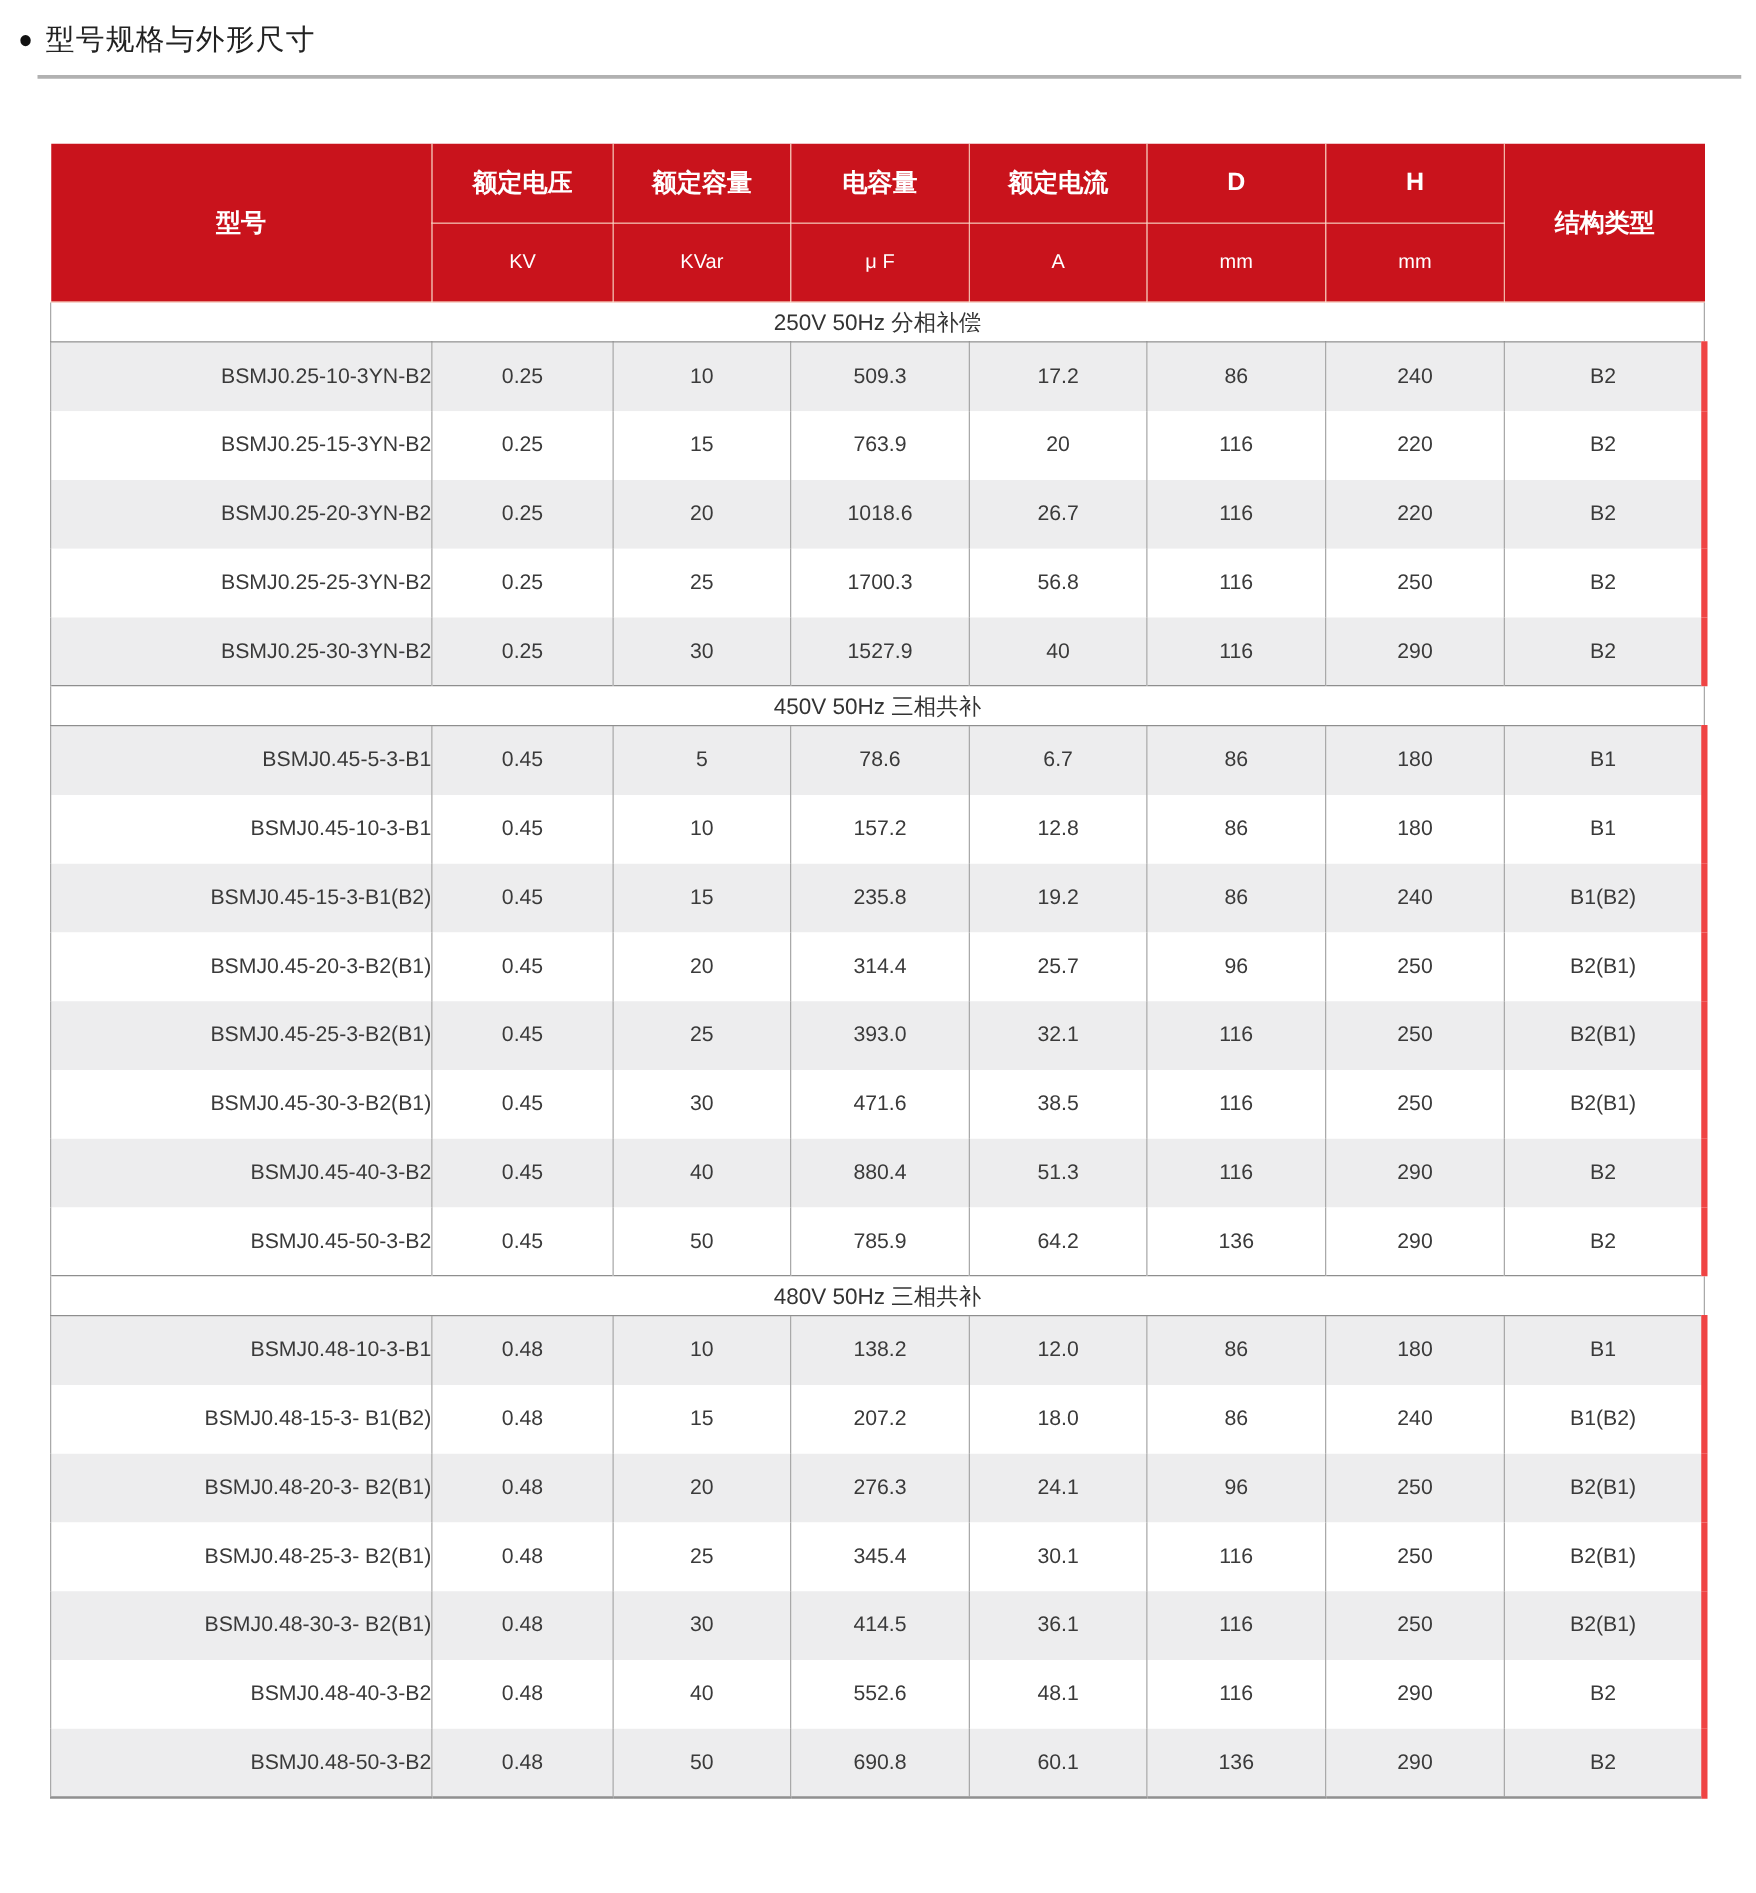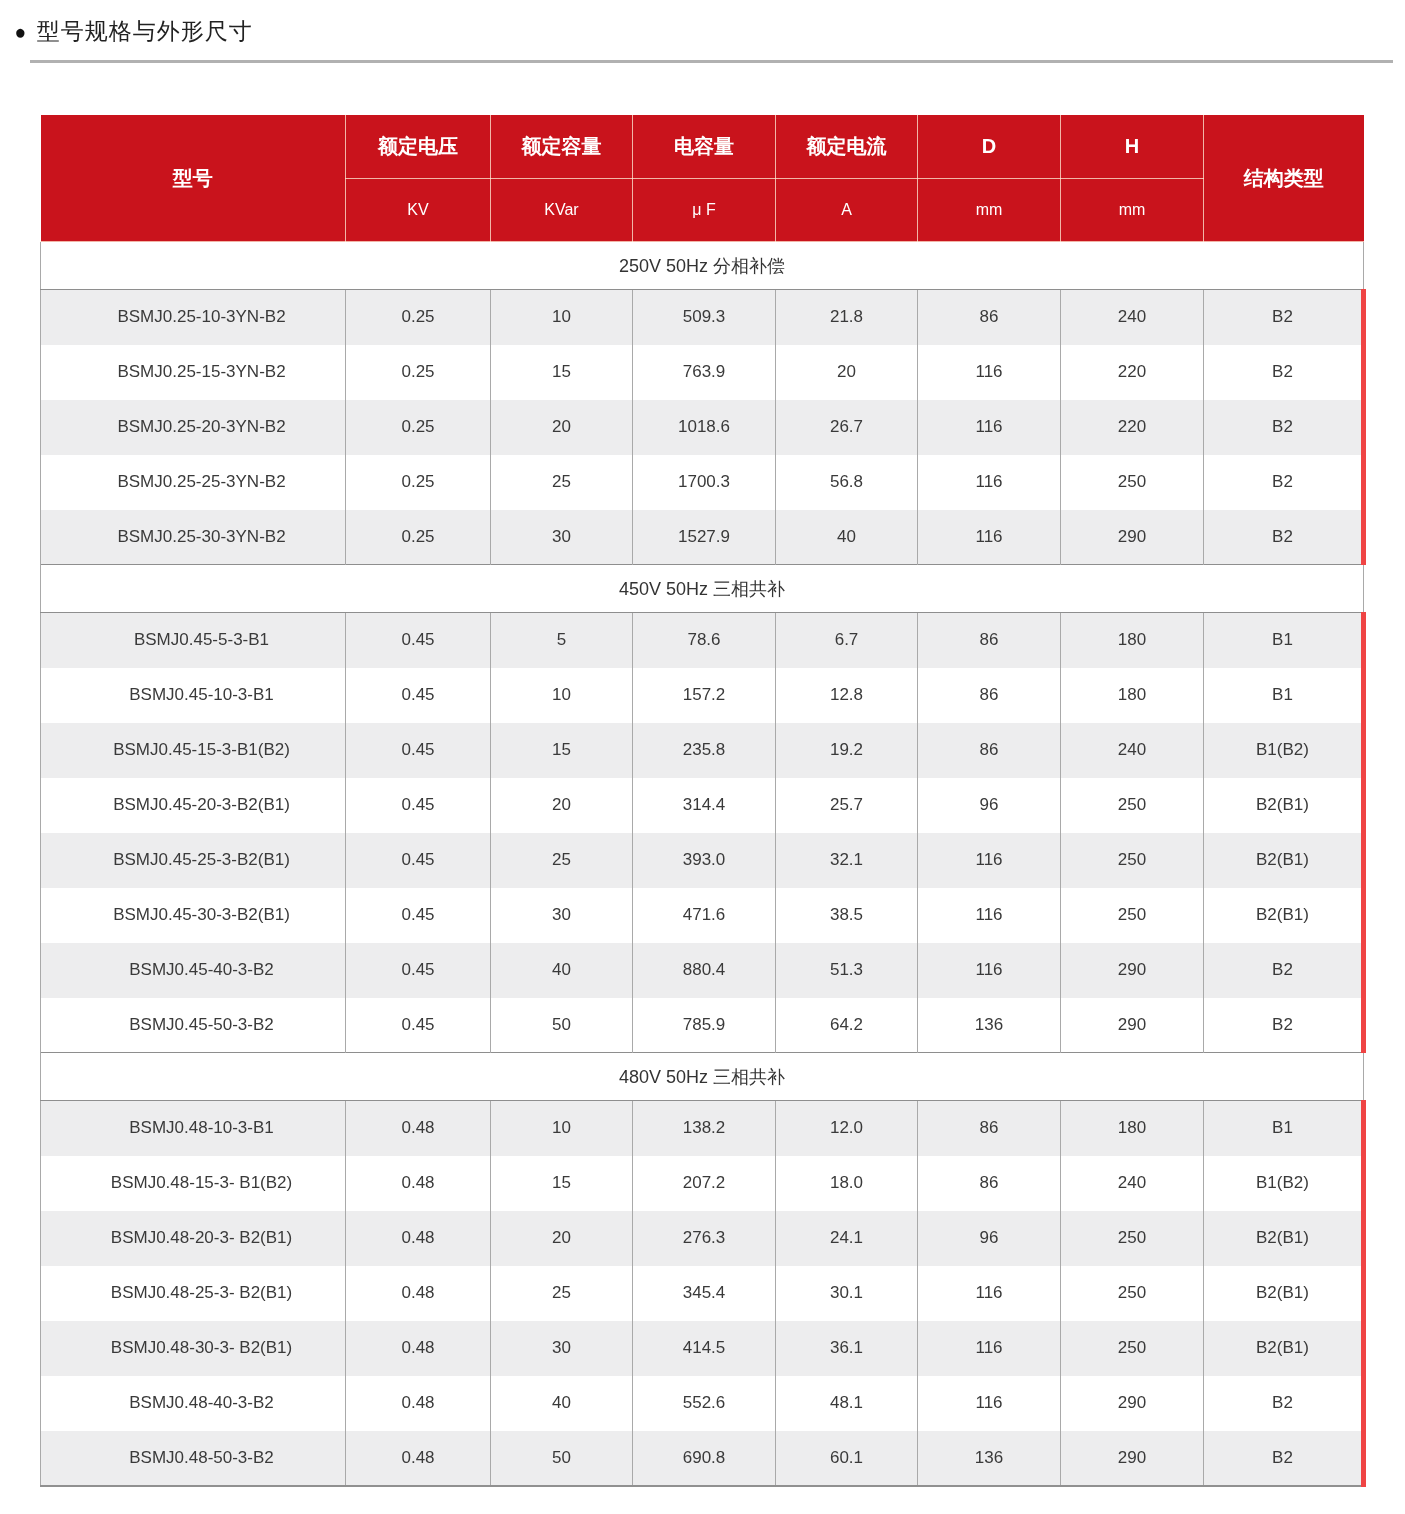--- a/index.html
+++ b/index.html
@@ -69,25 +69,25 @@
     text-align: center;
     vertical-align: middle;
     padding: 0;
   }
   tbody tr.data    { height: 55px; }
   tbody tr.data.odd  td { background: #ededee; }
   tbody tr.data.even td { background: #ffffff; }
   tbody tr.data td { border-left: 1px solid #a9a9a9; }
   tbody tr.data td:last-child { border-right: 5px solid #ef4444; }
   tbody td.model {
-    text-align: center;
+    text-align: right;
     padding-left: 17px;
   }
   
-  tbody tr.section { height: 48px; }
+  tbody tr.section { height: 32px; }
   tbody tr.section td {
     background: #ffffff;
     font-size: 18px;
     color: #333333;
     border-top: 1px solid #8e8e8e;
     border-bottom: 1px solid #8e8e8e;
     border-left: 1px solid #a9a9a9;
     border-right: 1px solid #a9a9a9;
   }
   tbody tr.section:first-child td { border-top: none; }
@@ -135,21 +135,21 @@
     </thead>
   <tbody>
       <tr class="section">
         <td colspan="8">250V 50Hz 分相补偿</td>
       </tr>
       <tr class="data odd">
         <td class="model">BSMJ0.25-10-3YN-B2</td>
         <td>0.25</td>
         <td>10</td>
         <td>509.3</td>
-        <td>21.8</td>
+        <td>17.2</td>
         <td>86</td>
         <td>240</td>
         <td>B2</td>
       </tr>
       <tr class="data even">
         <td class="model">BSMJ0.25-15-3YN-B2</td>
         <td>0.25</td>
         <td>15</td>
         <td>763.9</td>
         <td>20</td>

